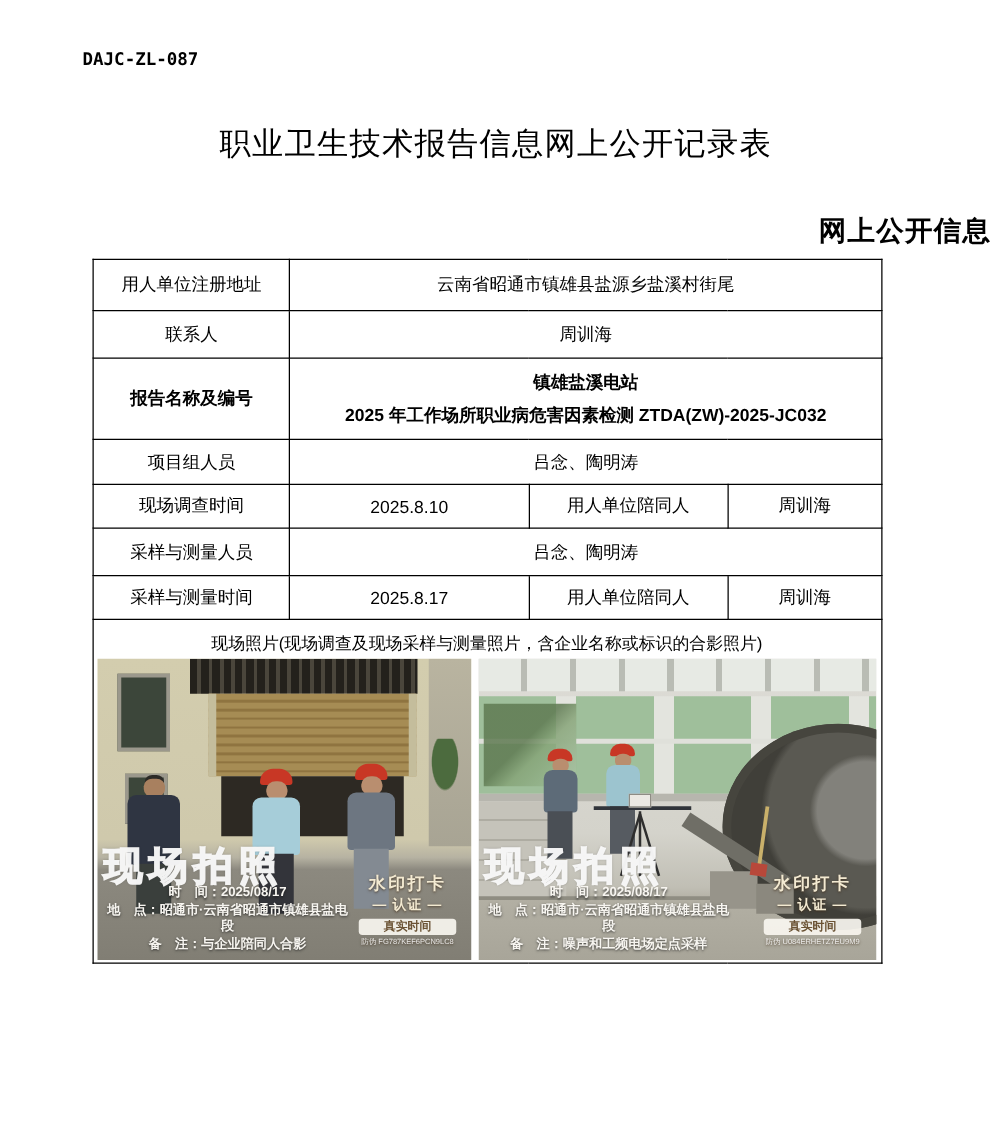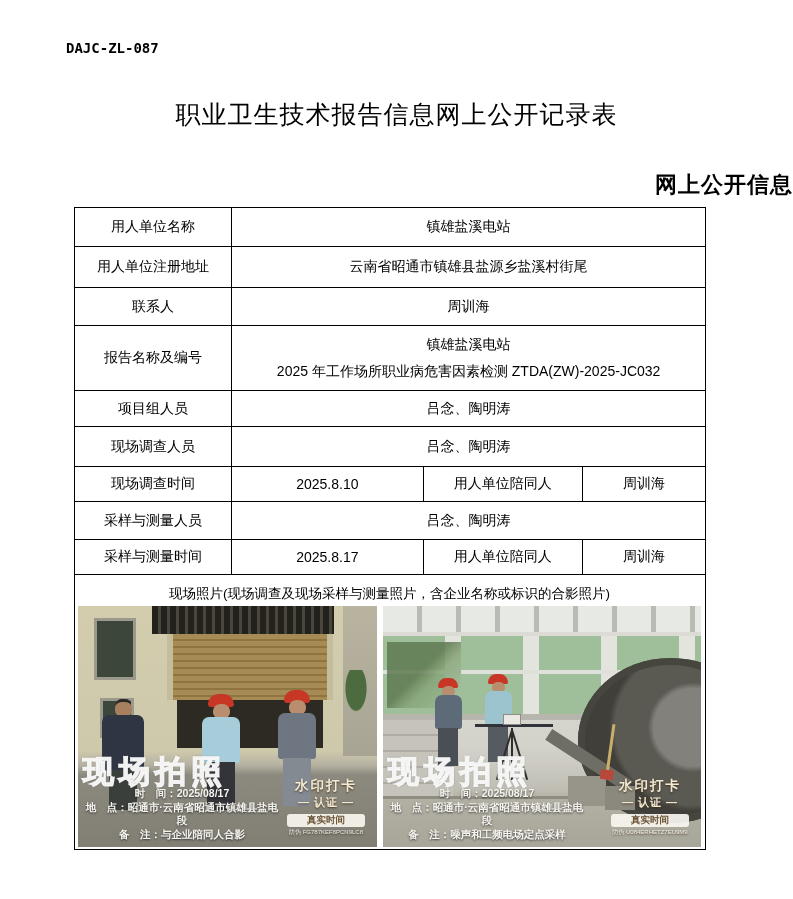--- a/index.html
+++ b/index.html
@@ -32,21 +32,21 @@
     position: absolute; left: 74px; top: 207px;
     width: 632px; table-layout: fixed;
     border-collapse: collapse;
   }
   table.info-table td {
     border: 1.5px solid #000;
     text-align: center; vertical-align: middle;
     font-size: 14px; padding: 2px;
   }
   tr.r1 { height: 39px; } tr.r2 { height: 41px; } tr.r3 { height: 38px; }
-  tr.r4 { height: 65px; } tr.r5 { height: 36px; } tr.r6 { height: 40px; }
+  tr.r4 { height: 65px; font-weight: bold; } tr.r5 { height: 36px; } tr.r6 { height: 40px; }
   tr.r7 { height: 35px; } tr.r8 { height: 38px; } tr.r9 { height: 35px; }
   tr.r10 { height: 275px; }
   .two-line div { line-height: 1.9; }
   td.photo-cell { text-align: left; vertical-align: top; padding: 0; }
   .photo-cell-label { font-size: 13.5px; padding: 7px 2px 3px 1px; }
   .photos-row { display: flex; gap: 6px; padding: 0 1px; }
 
   
   .photo { position: relative; height: 241px; overflow: hidden; flex: 0 0 auto; }
   .photo-left  { width: 299px; background: linear-gradient(#d3cdae, #cfc9ac 60%, #b6b2a2 66%, #8c897f 70%, #817e74); }
@@ -150,45 +150,37 @@
   <div class="page-subtitle">网上公开信息</div>
 
   <table class="info-table">
     <colgroup>
         <col style="width:157px">
         <col style="width:191px">
         <col style="width:159px">
         <col style="width:123px">
       </colgroup>
     <tbody>
-        <tr class="r1">
-      <td>用人单位名称</td>
-      <td colspan="3">镇雄盐溪电站</td>
-    </tr>
     <tr class="r2">
       <td>用人单位注册地址</td>
       <td colspan="3">云南省昭通市镇雄县盐源乡盐溪村街尾</td>
     </tr>
     <tr class="r3">
       <td>联系人</td>
       <td colspan="3">周训海</td>
     </tr>
     <tr class="r4">
       <td>报告名称及编号</td>
       <td colspan="3" class="two-line">
         <div>镇雄盐溪电站</div>
         <div>2025 年工作场所职业病危害因素检测 ZTDA(ZW)-2025-JC032</div>
       </td>
     </tr>
     <tr class="r5">
       <td>项目组人员</td>
-      <td colspan="3">吕念、陶明涛</td>
-    </tr>
-    <tr class="r6">
-      <td>现场调查人员</td>
       <td colspan="3">吕念、陶明涛</td>
     </tr>
     <tr class="r7">
       <td>现场调查时间</td>
       <td>2025.8.10</td>
       <td>用人单位陪同人</td>
       <td>周训海</td>
     </tr>
     <tr class="r8">
       <td>采样与测量人员</td>

